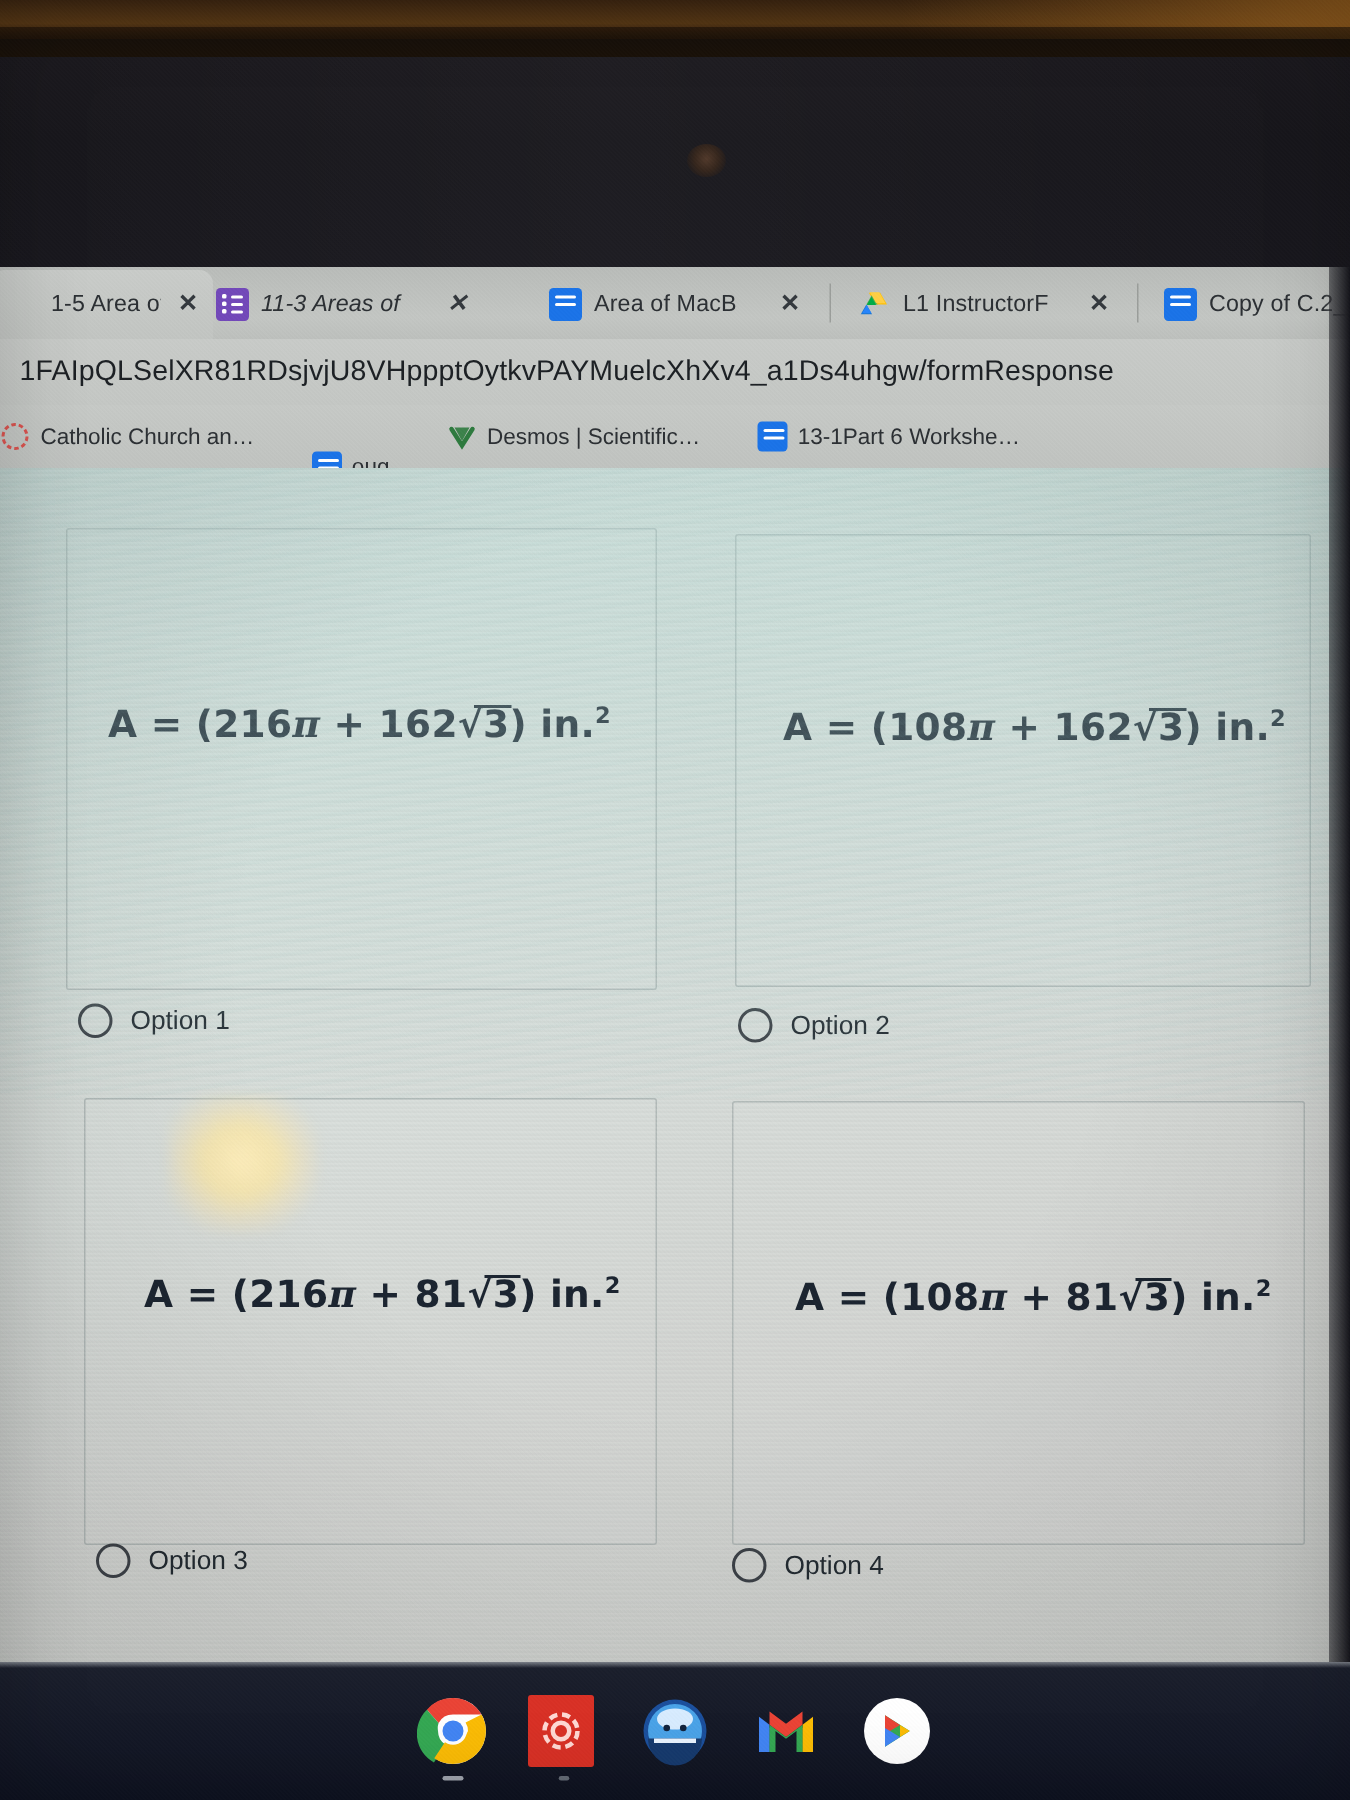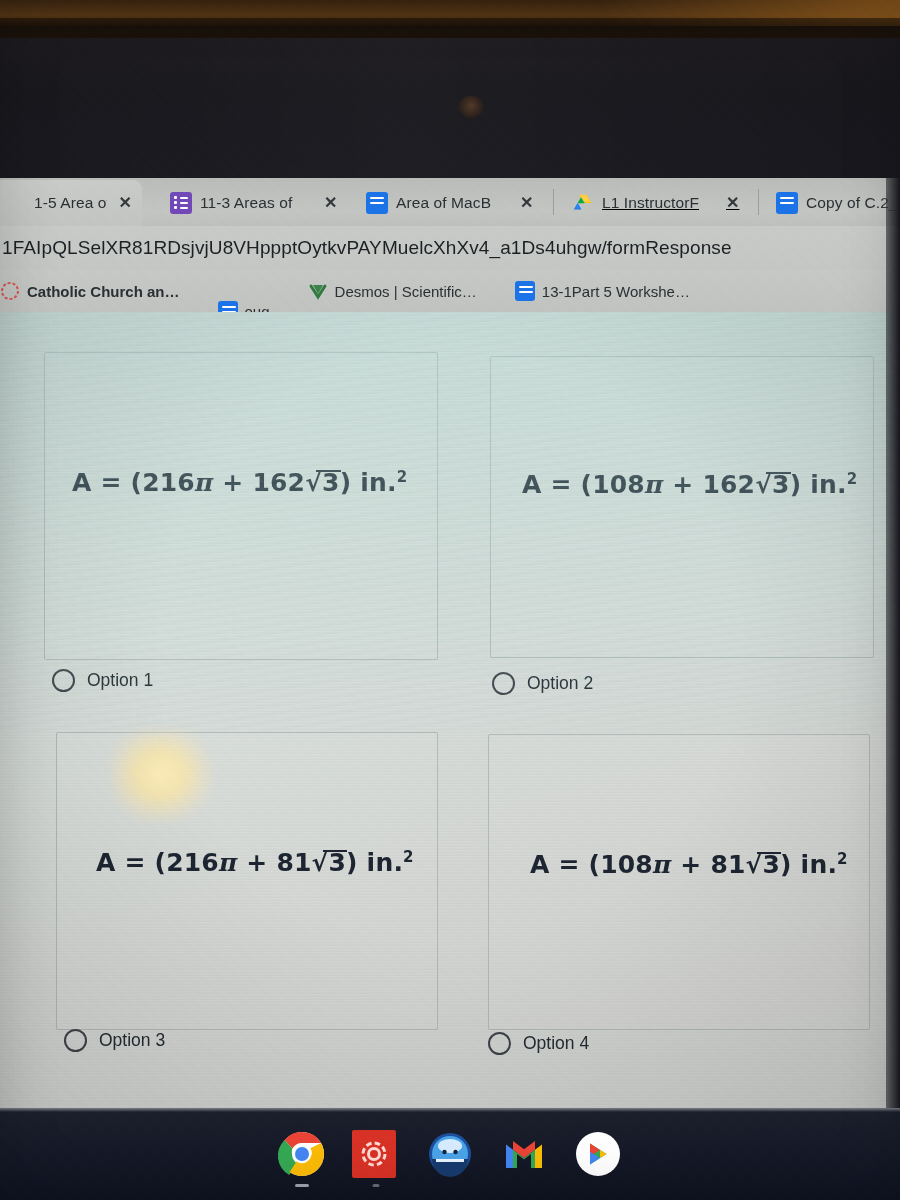--- a/index.html
+++ b/index.html
@@ -103,33 +103,33 @@
   .fv-blank{background:transparent;}
 
   
   .urlrow{
     position:relative;height:44px;width:900px;
     background:linear-gradient(180deg,#c8cbc8,#c4c7c4);
     display:flex;align-items:center;
   }
   .urltext{
     font-size:19px;color:#1c2024;letter-spacing:.1px;white-space:nowrap;
-    padding-left:2px;font-family:"Liberation Sans", sans-serif;
+    padding-left:13px;font-family:"Liberation Sans", sans-serif;
   }
 
   
   .bmbar{
     position:relative;height:42px;width:900px;
     background:linear-gradient(180deg,#c6c9c6,#c0c3c0);
     display:flex;align-items:center;gap:0;
   }
   .bm{display:flex;align-items:center;gap:7px;padding:0 12px;}
   .bm .bicon{width:20px;height:20px;flex:0 0 20px;display:block;}
   .bm .blabel{font-size:15px;color:#2b2f33;white-space:nowrap;}
-  .bm-first{padding-left:0;font-weight:bold;}
+  .bm-first{padding-left:0;}
 
   
   .page{
     position:relative;width:900px;height:796px;overflow:hidden;
     background:
       linear-gradient(165deg,#dfe5e2 0%,#dbe2de 26%,#d9dedb 48%,#d4d6d3 70%,#cdcfcc 100%);
   }
   
   .moire{
     position:absolute;inset:0;pointer-events:none;
@@ -233,35 +233,35 @@
   <div class="screen">
 
     <div class="tabstrip">
 
       <div class="tab active" style="left:-6px;width:148px;">
         <span class="fav fv-blank"></span>
         <span class="ttl" style="width:88px;">1-5 Area of S</span>
         <span class="xbtn">✕</span>
       </div>
 
-      <div class="tab" style="left:160px;width:190px;">
+      <div class="tab" style="left:134px;width:190px;font-style:italic;">
         <span class="fav fv-forms"></span>
         <span class="ttl" style="width:112px;">11-3 Areas of</span>
         <span class="xbtn">✕</span>
       </div>
 
       <div class="tab" style="left:356px;width:190px;">
         <span class="fav fv-docs"></span>
         <span class="ttl" style="width:112px;">Area of MacB</span>
         <span class="xbtn">✕</span>
       </div>
 
       <div class="tab-sep" style="left:553px;"></div>
 
-      <div class="tab" style="left:562px;width:192px;text-decoration:underline;">
+      <div class="tab" style="left:562px;width:192px;">
         <span class="fav fv-drive">
           <svg width="22" height="22" viewBox="0 0 24 24">
             <path d="M7.9 3.4h8.2l5.0 8.6h-8.2z" fill="#ffc107"></path>
             <path d="M2.0 19.1 6.1 12l4.1 7.1z" fill="#1976d2"></path>
             <path d="M6.1 12 10.2 4.9 14.3 12z" fill="#4caf50"></path>
             <path d="M8.0 19.1h8.1l3.0-5.2H11z" fill="#f9f9f9" opacity="0"></path>
             <path d="M2.6 19.4h11.0l2.6-4.6H5.2z" fill="#1e88e5" opacity="0"></path>
             <path d="M11.9 3.6 4.0 17.3h5.0L16.8 3.6z" fill="#2196f3" opacity="0"></path>
             <path d="M12 3.2 4.2 16.9h15.6z" fill="none"></path>
             <path d="M12.0 3.0 5.0 15.1h14.0z" fill="none"></path>
@@ -311,21 +311,21 @@
           <svg width="20" height="20" viewBox="0 0 20 20">
             <path d="M3 5 L10 16 L17 5" fill="none" stroke="#2d7a3e" stroke-width="3" stroke-linecap="round"></path>
             <path d="M5 4 L10 13 L15 4" fill="#2d7a3e" opacity=".9"></path>
           </svg>
         </span>
         <span class="blabel">Desmos | Scientific…</span>
       </div>
 
       <div class="bm" style="margin-left:14px;">
         <span class="bicon fv-docs" style="width:20px;height:20px;"></span>
-        <span class="blabel">13-1Part 5 Workshe…</span>
+        <span class="blabel">13-1Part 6 Workshe…</span>
       </div>
     </div>
 
     <div class="page">
 
       <div class="optgrid">
 
         <div class="opt">
           <div class="imgbox" style="left:44px;top:40px;width:392px;height:306px;"></div>
           <div class="formula" style="left:72px;top:156px;">

